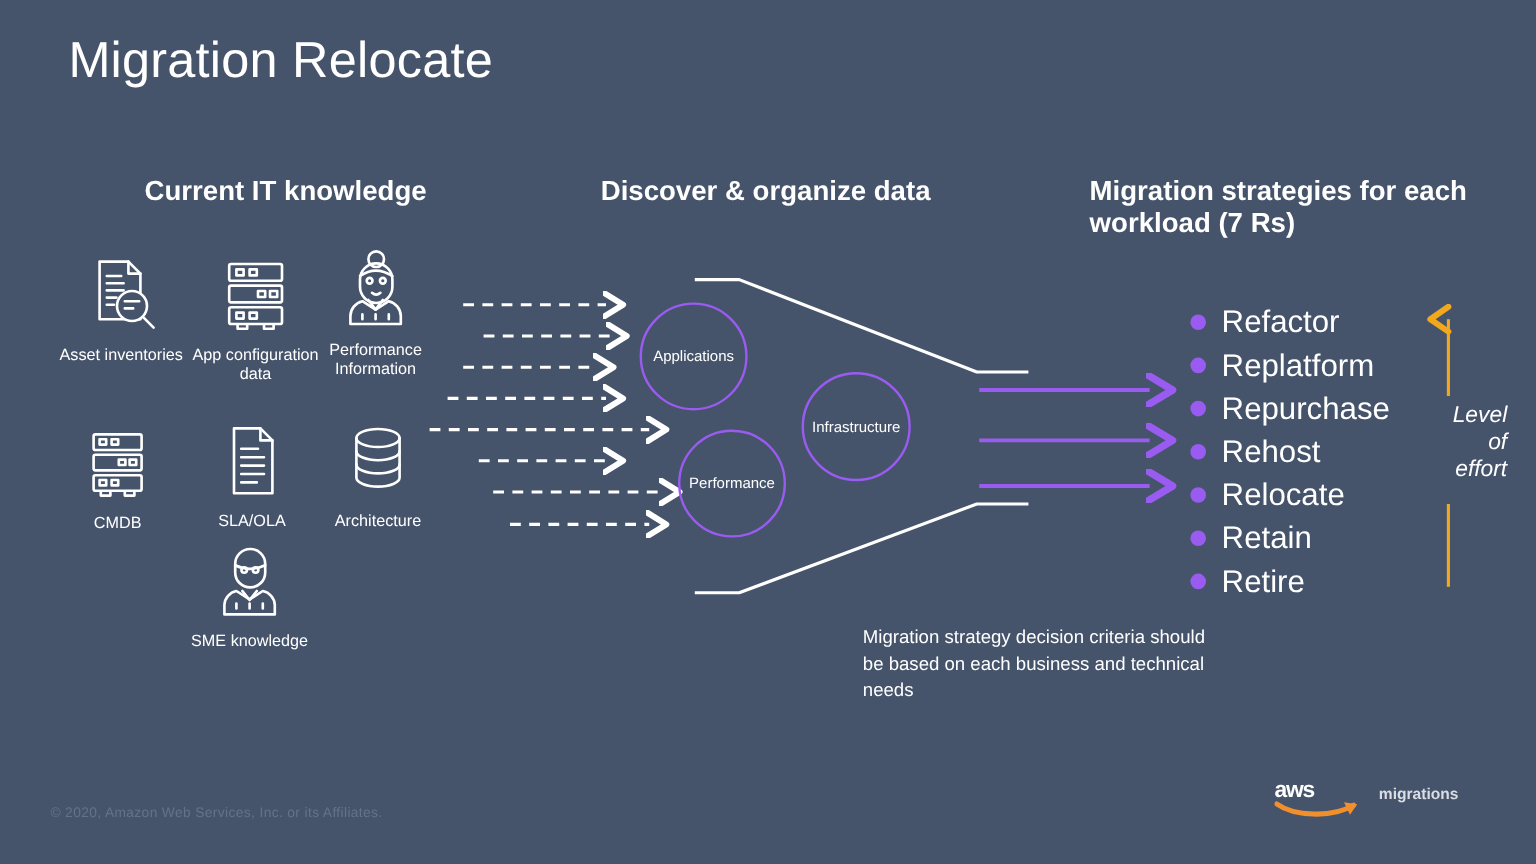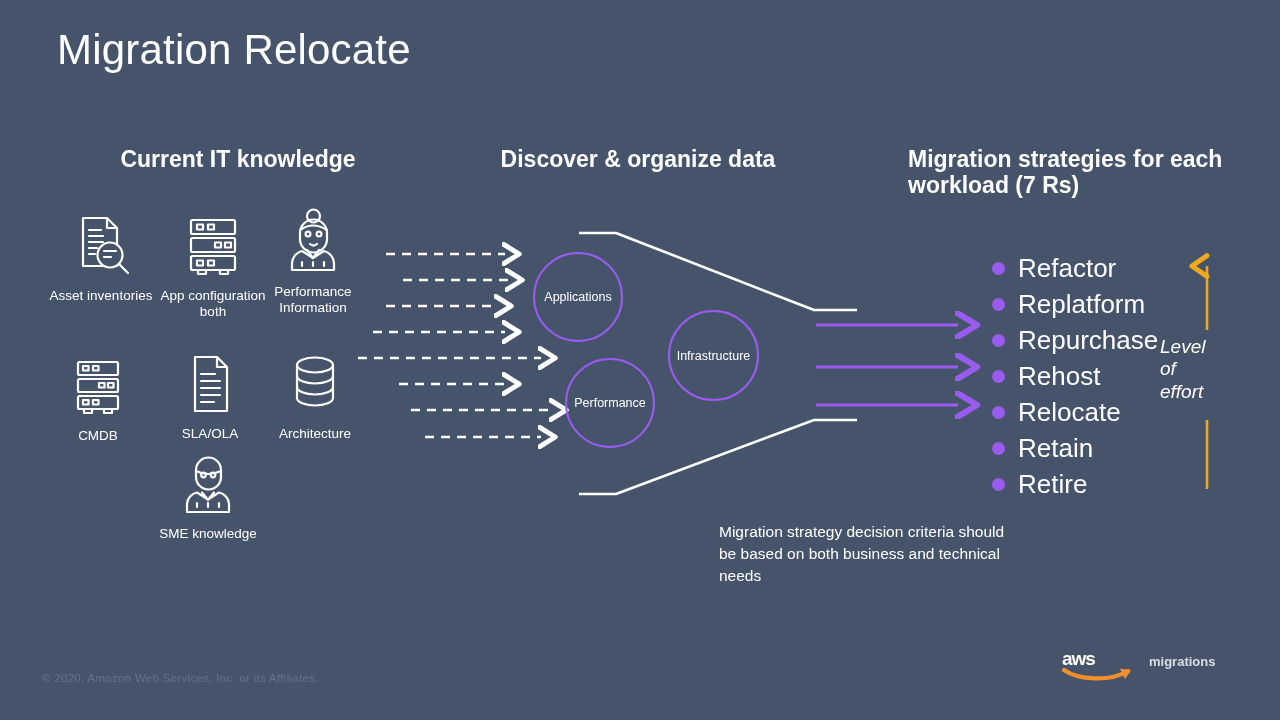--- a/index.html
+++ b/index.html
@@ -113,21 +113,21 @@
     color: #ffffff;
     white-space: nowrap;
   }
 
   
   #effort-text {
     position: absolute;
     left: 1160px;
     top: 336px;
     width: 96px;
-    text-align: left;
+    text-align: right;
     font-style: italic;
     font-size: 19px;
     line-height: 1.18;
     color: #ffffff;
   }
 
   
   #note {
     position: absolute;
     left: 719px;
@@ -203,21 +203,21 @@
         <rect x="14" y="46" width="44" height="14" rx="1.5"></rect>
         <rect x="20" y="14.5" width="6" height="5"></rect>
         <rect x="31" y="14.5" width="6" height="5"></rect>
         <rect x="38" y="32.5" width="6" height="5"></rect>
         <rect x="48" y="32.5" width="6" height="5"></rect>
         <rect x="20" y="50.5" width="6" height="5"></rect>
         <rect x="31" y="50.5" width="6" height="5"></rect>
         <path d="M21 60 v4 h8 v-4 M43 60 v4 h8 v-4"></path>
       </svg>
     </span>
-    <span class="caption">App configuration both</span>
+    <span class="caption">App configuration data</span>
   </div>
 
   <div class="icon-cell" id="ic-perf">
     <span class="glyph">
       <svg width="72" height="72" viewBox="0 0 72 72" fill="none" stroke="#ffffff" stroke-width="2.2" stroke-linecap="round" stroke-linejoin="round">
         <path d="M30 10 a6.5 6.5 0 0 1 13 0 a6.5 6.5 0 0 1 -13 0"></path>
         <path d="M23 27 a13.5 13.5 0 0 1 27 0 v6 a13.5 13.5 0 0 1 -27 0 z"></path>
         <path d="M23 24 q13 -9 27 0"></path>
         <circle cx="31" cy="28" r="2.4"></circle>
         <circle cx="42" cy="28" r="2.4"></circle>
@@ -367,21 +367,21 @@
       <span class="rs-label">Retire</span>
     </div>
   </div>
 
   <div id="effort-text">
     <div>Level</div>
     <div>of</div>
     <div>effort</div>
   </div>
 
-  <div id="note">Migration strategy decision criteria should be based on both business and technical needs</div>
+  <div id="note">Migration strategy decision criteria should be based on each business and technical needs</div>
 
   <div id="copyright">© 2020, Amazon Web Services, Inc. or its Affiliates.</div>
 
   <div id="aws-logo">
     <div>
       <div id="aws-wordmark">aws</div>
       <svg id="aws-smile" width="78" height="17" viewBox="0 0 78 17">
         <path d="M2,4 C16,14 48,16 66,5" fill="none" stroke="#f18f2c" stroke-width="4.2" stroke-linecap="round"></path>
         <path d="M58,2.5 L69,4.2 L63,13" fill="#f18f2c"></path>
       </svg>

